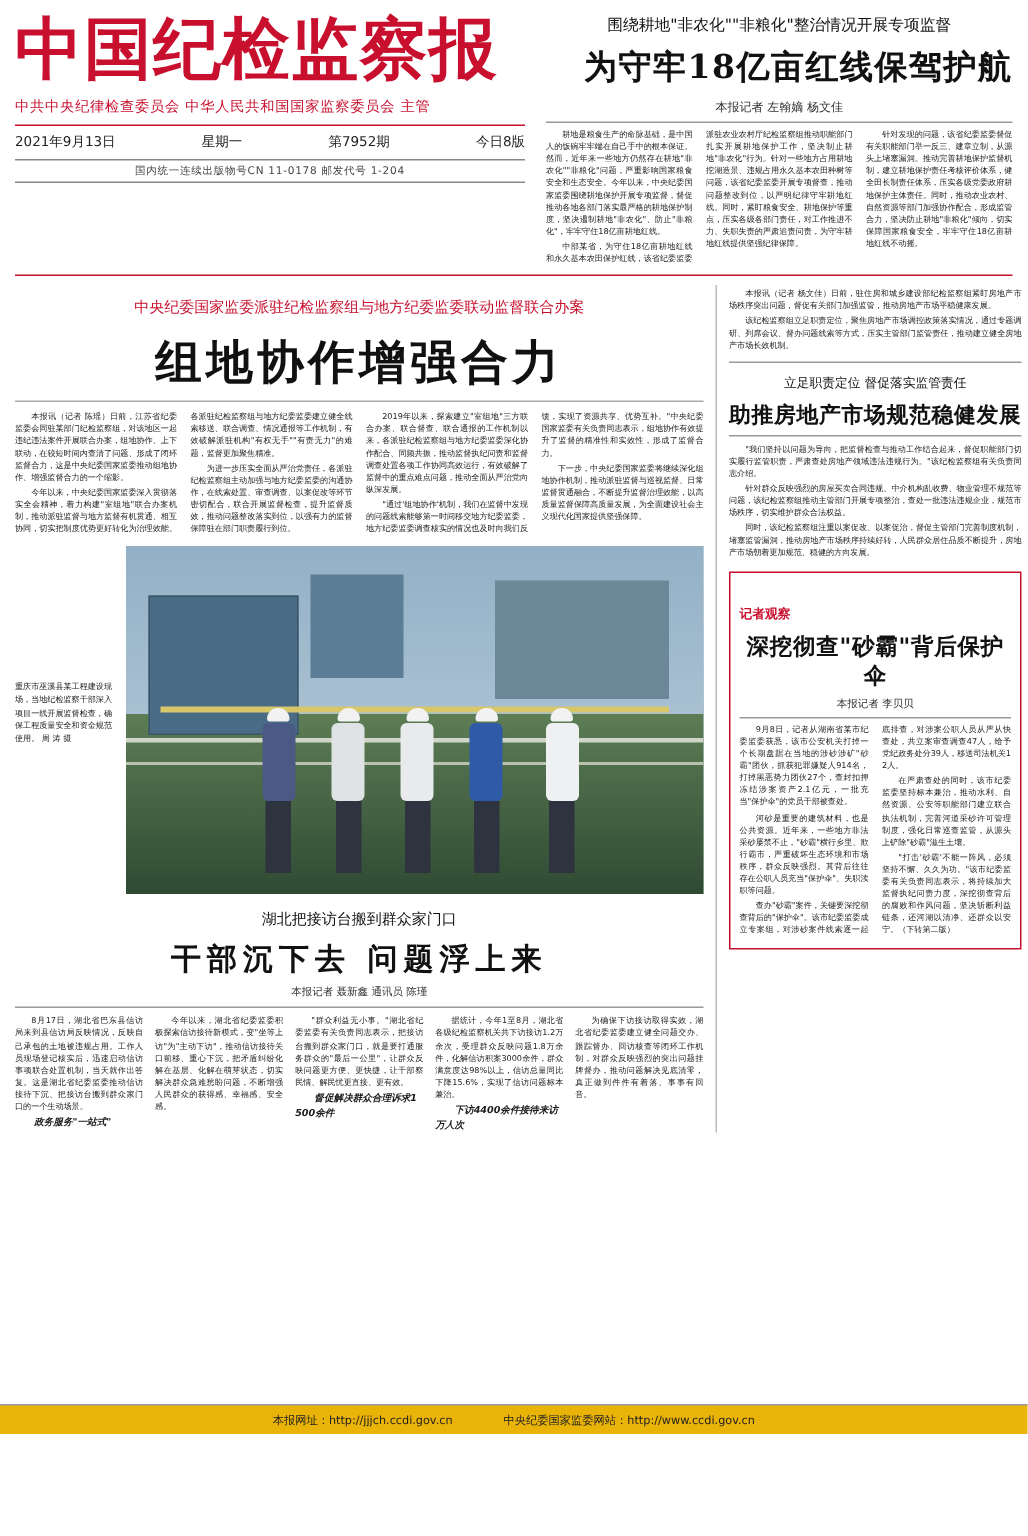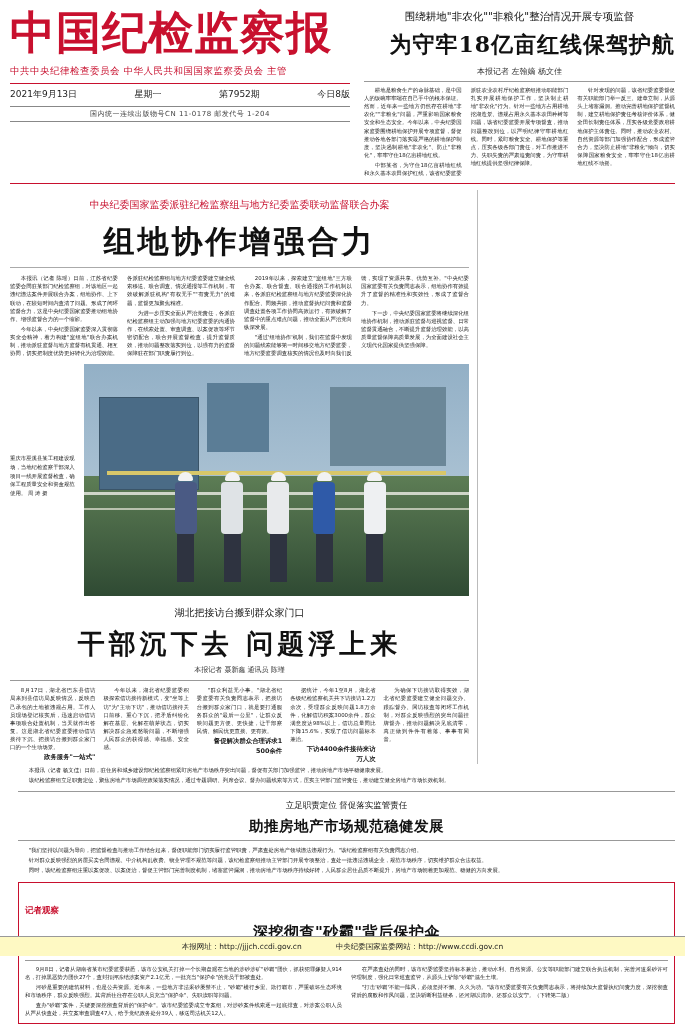--- a/index.html
+++ b/index.html
@@ -64,21 +64,21 @@
     color: #1a1a1a;
     hyphens: none;
     word-break: break-all;
   }
   .coltext p { margin: 0 0 2px 0; text-indent: 2em; }
 
   .hr-thin { border-top: 1px solid #999; }
   .hr-red { border-top: 1.5px solid #c8102e; }
 
   
-  .body-wrap { display: flex; margin-top: 6px; flex-direction: column; }
+  .body-wrap { display: flex; margin-top: 6px; }
   .left-zone { width: 468px; flex: 0 0 468px; padding-right: 8px; border-right: 1px solid #bbb; }
   .right-zone { flex: 1; padding-left: 8px; }
 
   
   .lead-kicker { font-size: 10px; text-align: center; color: #c8102e; margin-top: 8px; white-space: nowrap;}
   .lead-head {
     font-family: "DejaVu Serif", "Liberation Serif", serif;
     font-weight: bold; font-size: 31px; text-align: center; margin: 9px 0 4px;
     letter-spacing: 3px;
   }
@@ -112,26 +112,26 @@
   .figure .legs { width:17px; height:48px; margin:0 auto; background:#2e3340; }
   .f1 { left:21%; } .f1 .body { background:#4a5a84; }
   .f2 { left:33%; } .f2 .body { background:#dfe3e6; }
   .f3 { left:45%; } .f3 .body { background:#e8eaec; }
   .f4 { left:57%; } .f4 .body { background:#2f5aa8; }
   .f5 { left:70%; } .f5 .body { background:#eef0f2; }
 
   .sub2-kicker { font-size: 10px; text-align: center; margin-top: 10px; }
   .sub2-head {
     font-family: "DejaVu Serif", "Liberation Serif", serif;
-    font-weight: bold; font-size: 27px; text-align: center; margin: 6px 0 3px; letter-spacing: 4px;
+    font-weight: bold; font-size: 20px; text-align: center; margin: 6px 0 3px; letter-spacing: 4px;
   }
   .sub2-byline { font-size: 7px; text-align: center; color: #333; margin-bottom: 5px; }
 
   .five-col { column-count: 5; column-gap: 8px; }
-  .subhead-c { text-align: right; font-weight: bold; font-size: 6.4px; text-indent: 0; margin: 3px 0 2px; }
+  .subhead-c { text-align: left; font-weight: bold; font-size: 6.4px; text-indent: 0; margin: 3px 0 2px; font-style: italic; }
 
   
   .rz-head2 {
     font-family: "DejaVu Serif", "Liberation Serif", serif;
     font-weight: bold; font-size: 14.5px; text-align: center; letter-spacing: .5px;
     margin: 5px 0 4px; white-space: nowrap;
   }
   .rz-kicker { font-size: 8.5px; text-align: center; margin-top: 8px; }
 
   .redbox { border: 1.5px solid #c8102e; padding: 22px 6px 6px; margin-top: 8px; }
@@ -139,21 +139,21 @@
   .redbox-head {
     font-family: "DejaVu Serif", "Liberation Serif", serif;
     font-weight: bold; font-size: 15px; text-align: center; margin: 6px 0 4px; letter-spacing: .5px;
   }
   .redbox-byline { font-size: 7px; text-align: center; color: #333; margin-bottom: 4px; }
 
   
   .footer {
     position: absolute; left: 0; right: 0; bottom: 0; height: 20px;
     border-top: 1px solid #999; display: flex; align-items: center; justify-content: center;
-    font-size: 7.5px; color: #222; gap: 34px; background:#fef9c3;
+    font-size: 7.5px; color: #222; gap: 34px; background:#eab308;
   }
 </style>
 </head>
 <body>
 
 <div class="page">
 
   <div class="masthead">
     <div class="mast-left">
       <div class="mast-title">中国纪检监察报</div>

